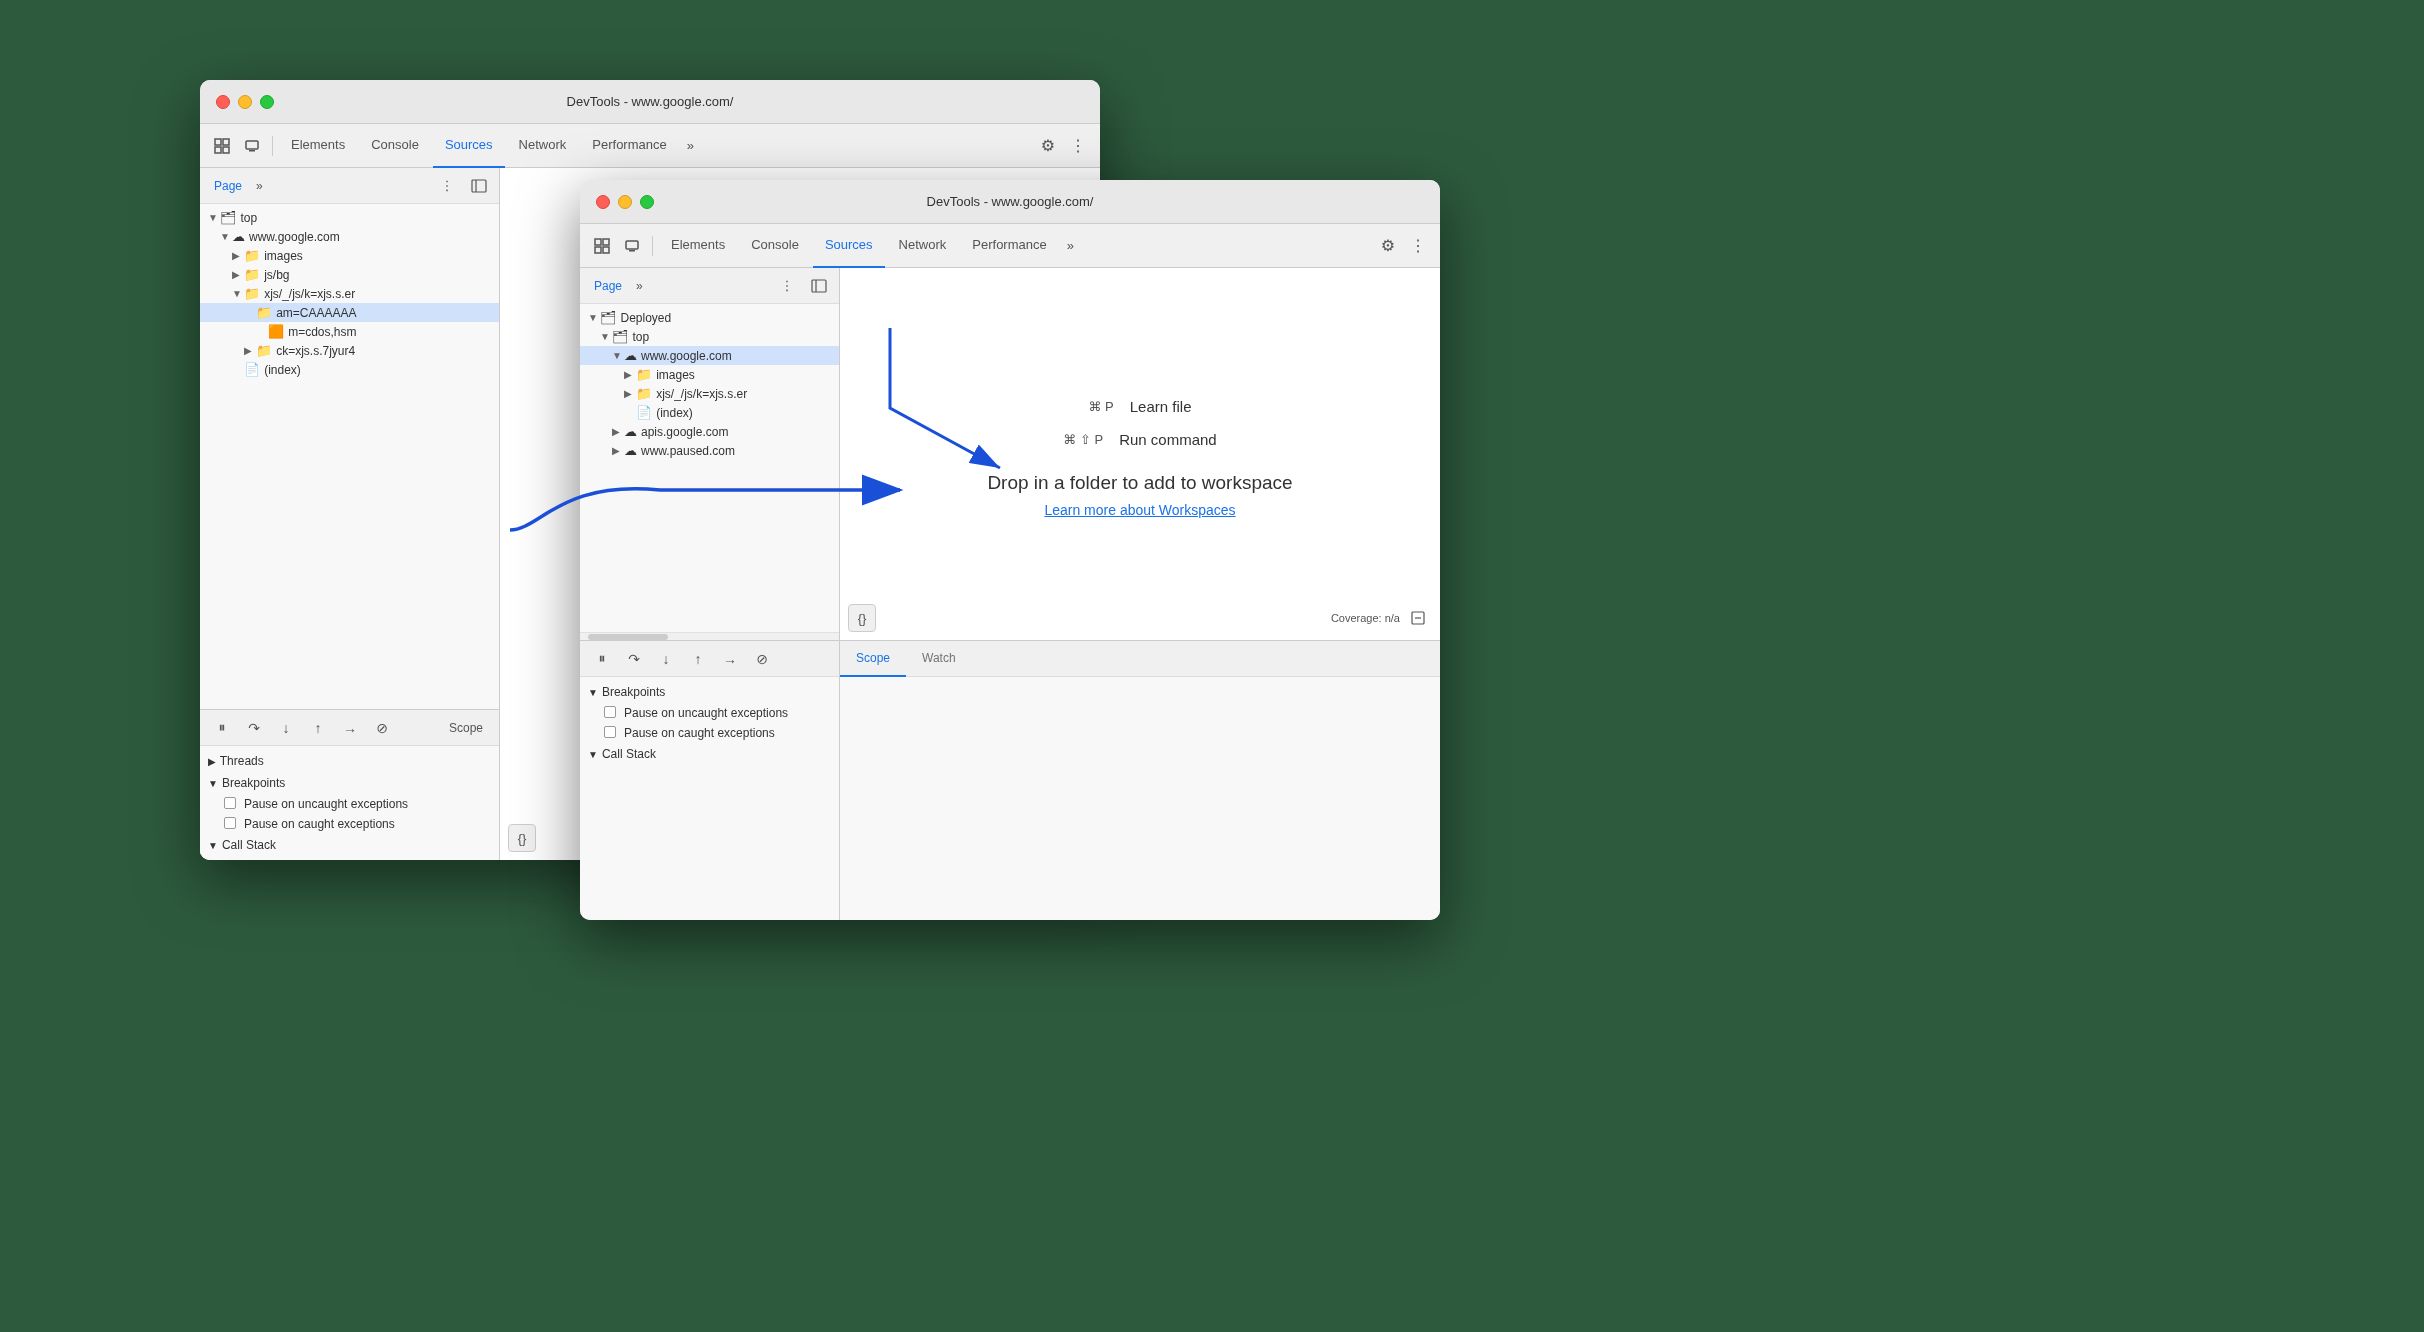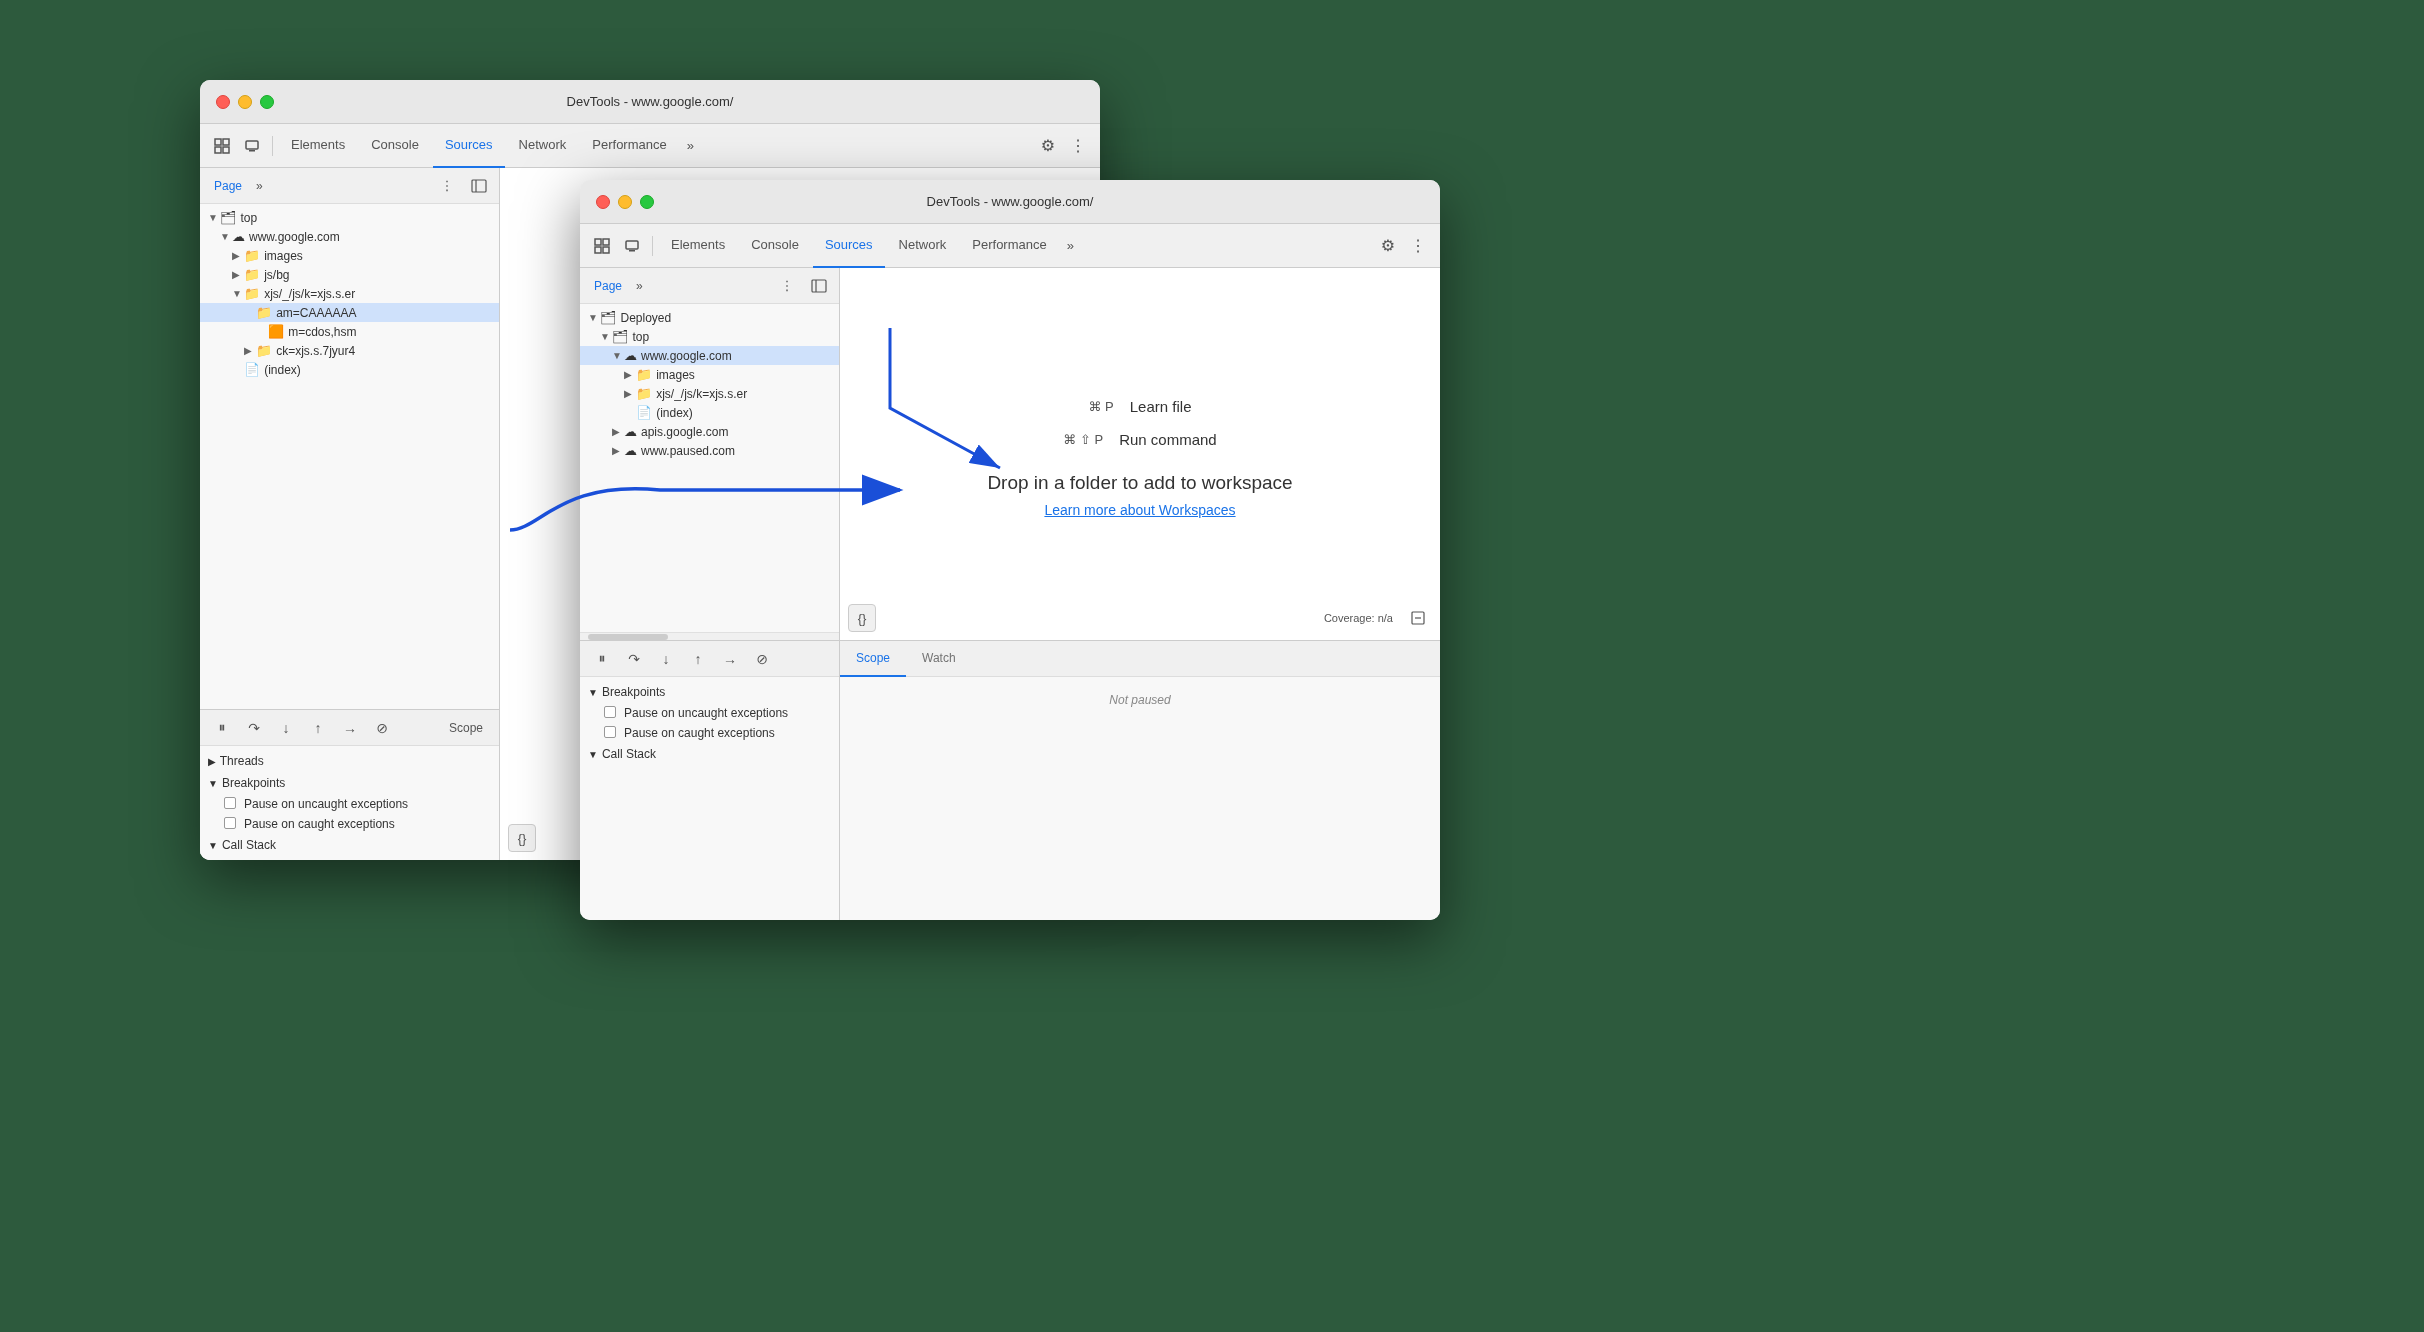--- a/index.html
+++ b/index.html
@@ -342,21 +342,21 @@
     }
 
     .coverage-bar {
       position: absolute;
       bottom: 8px;
       right: 8px;
       font-size: 11px;
       color: #555;
       display: flex;
       align-items: center;
-      gap: 11px;
+      gap: 4px;
     }
 
     .scope-tabs {
       display: flex;
       align-items: center;
       height: 36px;
       background: #f0f0f0;
       border-bottom: 1px solid #ddd;
     }
 
@@ -795,21 +795,20 @@
 
     <div style="flex:1; background:#f8f8f8;">
       <div class="scope-tabs">
         <div class="scope-tab active">
           <span>Scope</span>
         </div>
         <div class="scope-tab">
           <span>Watch</span>
         </div>
       </div>
-      <div class="not-paused">Not paused</div>
     </div>
   </div>
 </div>
 
 <svg style="position:absolute; top:0; left:0; width:100%; height:100%; pointer-events:none; z-index:100;">
   <defs>
     <marker id="arrowhead2" markerWidth="12" markerHeight="9" refX="11" refY="4.5" orient="auto">
       <polygon points="0 0, 12 4.5, 0 9" fill="#1a4fd8"></polygon>
     </marker>
   </defs>

